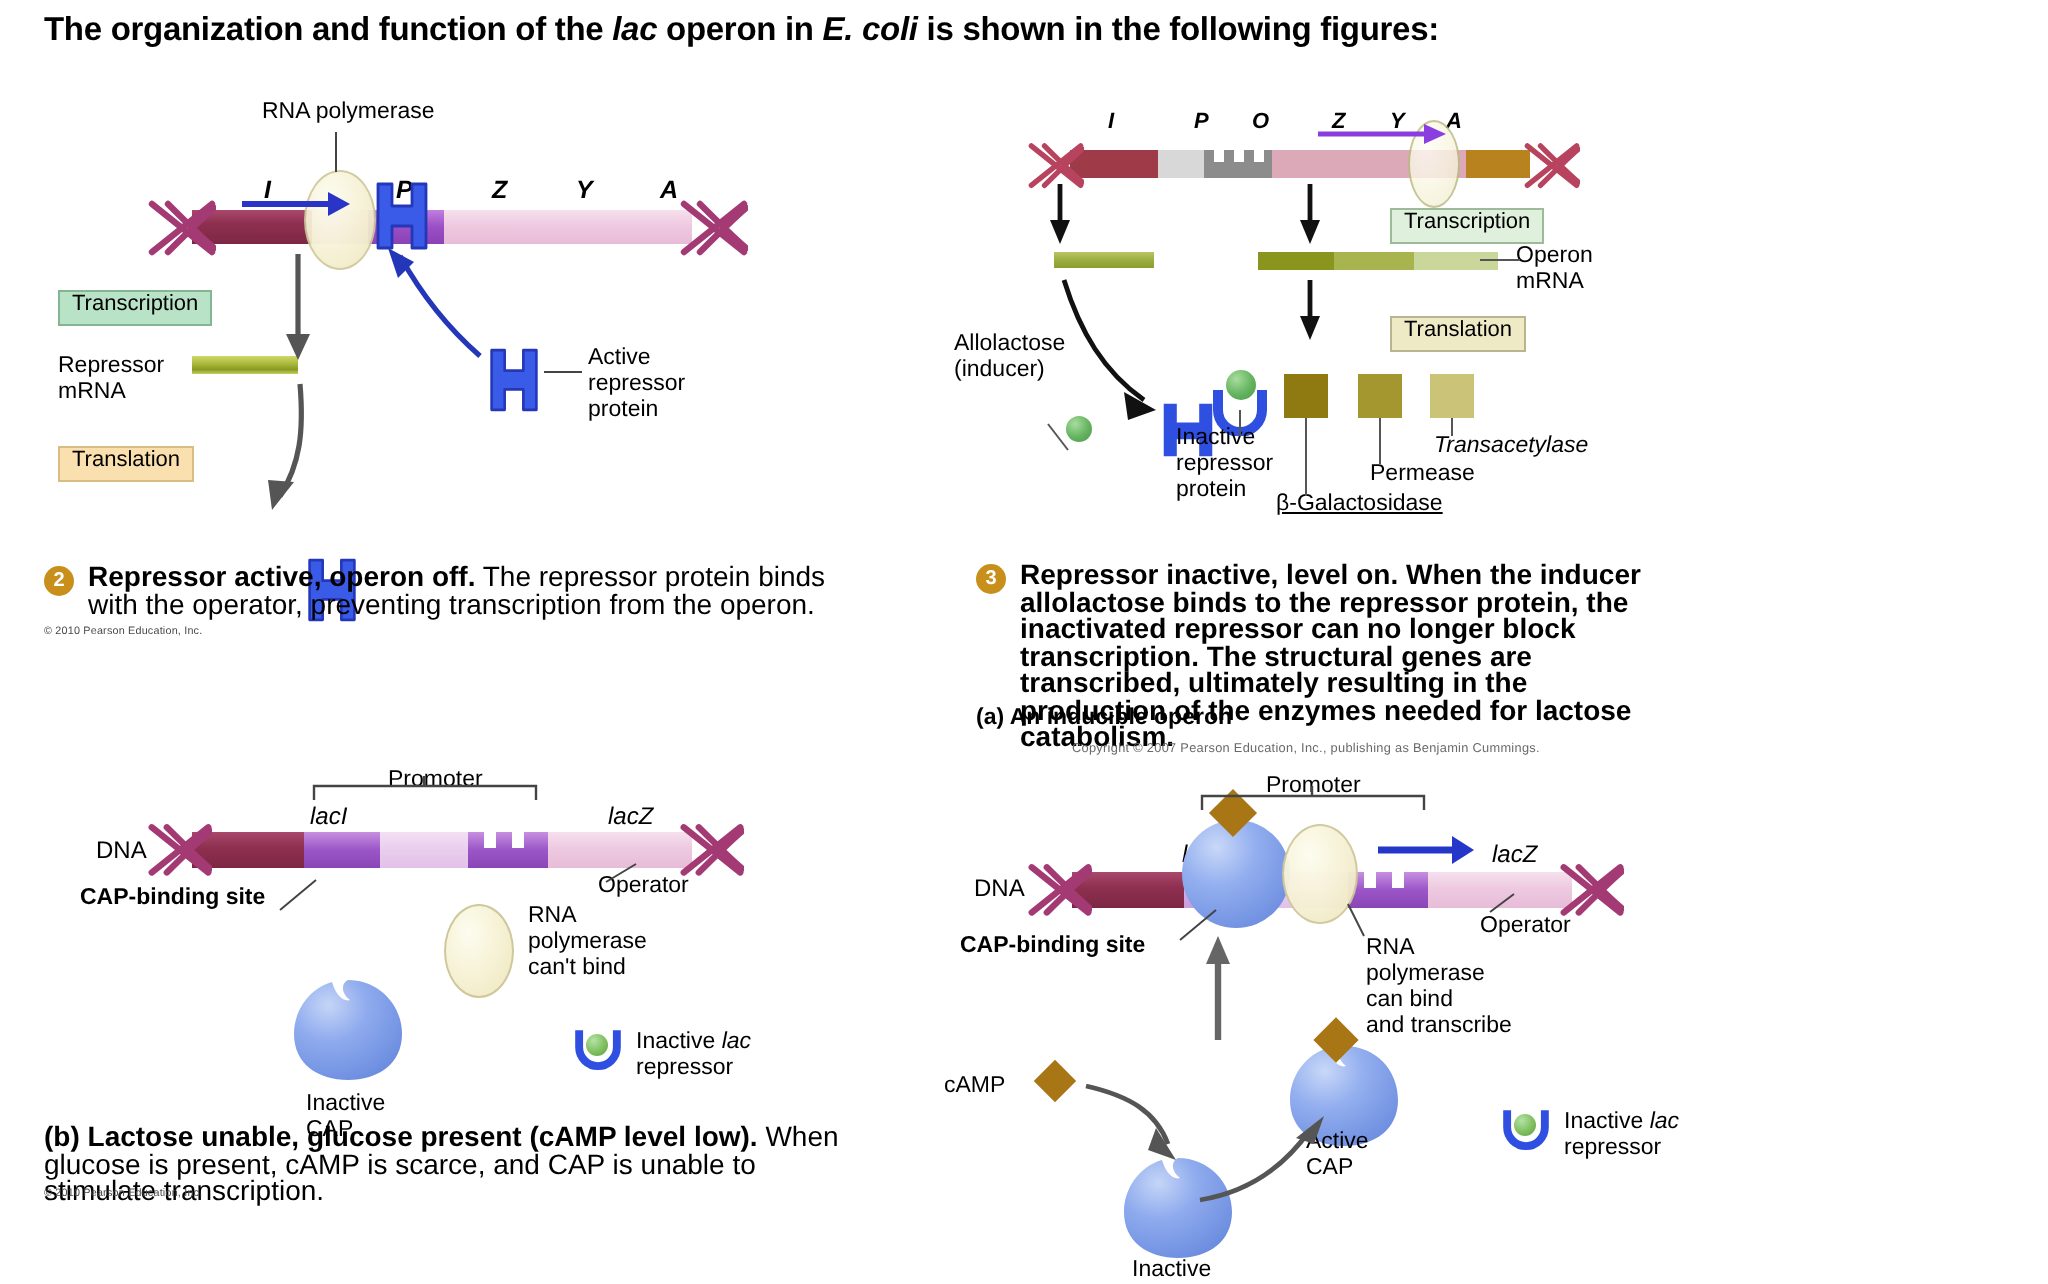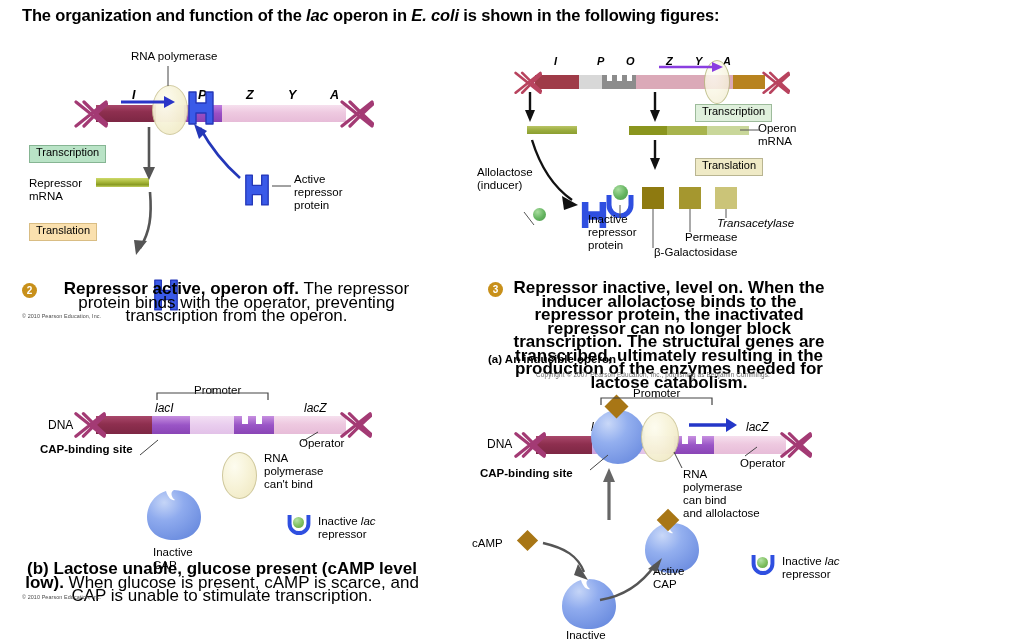--- a/index.html
+++ b/index.html
@@ -65,21 +65,21 @@
   svg.overlay { position:absolute; left:0; top:0; width:1024px; height:642px;
                 pointer-events:none; }
 
   
   .badge {
     position:absolute; width:15px; height:15px; border-radius:50%;
     background:#c8901a; color:#fff; font-size:10px; font-weight:bold;
     display:flex; align-items:center; justify-content:center;
   }
 
-  .cap-text { position:absolute; font-size:17px; line-height:13.5px; width:330px;text-align:center; }
+  .cap-text { position:absolute; font-size:14px; line-height:13.5px; width:330px; }
   .cap-text b { font-weight:bold; }
 
   
   .rnap {
     position:absolute; border-radius:50%;
     background: radial-gradient(ellipse at 35% 30%, #fdfcef 0%, #f7f3d8 45%, #eee6bd 100%);
     border:1px solid #cfc89c;
   }
   .rnap-open {
     position:absolute; border-radius:50%;
@@ -243,21 +243,21 @@
   </svg>
   <div class="abs" style="left:143px; top:145px; width:15px; height:15px; border-radius:50%;
               background:radial-gradient(circle at 35% 30%, #a8dd9e 0%, #63b35f 55%, #4d9a4c 100%);"></div>
   <div class="t" style="left:118px; top:173px;">Inactive</div>
   <div class="t" style="left:118px; top:186px;">repressor</div>
   <div class="t" style="left:118px; top:199px;">protein</div>
 
   <div class="abs" style="left:172px; top:147px; width:22px; height:22px; background:#8e7a10;"></div>
   <div class="abs" style="left:209px; top:147px; width:22px; height:22px; background:#a5972f;"></div>
   <div class="abs" style="left:245px; top:147px; width:22px; height:22px; background:#cbc478;"></div>
-  <div class="t" style="left:184px; top:206px;">β-Galactosidase</div>
+  <div class="t" style="left:168px; top:206px;text-decoration:underline;">β-Galactosidase</div>
   <div class="t" style="left:215px; top:191px;">Permease</div>
   <div class="t" style="left:247px; top:177px;font-style:italic;">Transacetylase</div>
 
   <div class="badge" style="left:18px; top:242px;">3</div>
   <div class="cap-text" style="left:40px; top:241px; width:318px; font-weight:bold;">
     <b>Repressor inactive, level on.</b><span> When the inducer allolactose binds to the repressor protein, the inactivated repressor can no longer block transcription. The structural genes are transcribed, ultimately resulting in the production of the enzymes needed for lactose catabolism.</span>
   </div>
   <div class="t t-b" style="left:18px; top:313px; font-size:11.5px;">(a) An inducible operon</div>
   <div class="copyright2" style="left:66px; top:331px;">Copyright © 2007 Pearson Education, Inc., publishing as Benjamin Cummings.</div>
 </div>
@@ -401,21 +401,21 @@
   <svg class="abs" style="left:218px;top:37px;" width="50" height="16" viewBox="0 0 50 16">
     <line x1="1" y1="8" x2="38" y2="8" stroke="#2437c8" stroke-width="3.4"></line>
     <polygon points="38,1 49,8 38,15" fill="#2437c8"></polygon>
   </svg>
 
   <div class="t t-b" style="left:10px; top:87px; font-size:11.5px;">CAP-binding site</div>
   <div class="t" style="left:270px; top:77px;">Operator</div>
   <div class="t" style="left:213px; top:88px;">RNA</div>
   <div class="t" style="left:213px; top:101px;">polymerase</div>
   <div class="t" style="left:213px; top:114px;">can bind</div>
-  <div class="t" style="left:213px; top:127px;">and allolactose</div>
+  <div class="t" style="left:213px; top:127px;">and transcribe</div>
 
   <div class="t" style="left:2px; top:157px;">cAMP</div>
   <div class="abs" style="left:50px; top:153px; width:15px; height:15px; background:#a87615;
               transform:rotate(45deg);"></div>
 
   <svg class="abs cap-blob" style="left:90px;top:197px;" width="58" height="54" viewBox="0 0 58 54">
     <path d="M29,2 C44,2 56,14 56,29 C56,44 44,52 29,52 C14,52 2,44 2,29 C2,17 10,6 21,3
              C23,10 27,13 30,12 C26,9 25,4 29,2 Z" fill="url(#capgradB)"></path>
   </svg>
   <div class="t" style="left:96px; top:249px;">Inactive</div>

